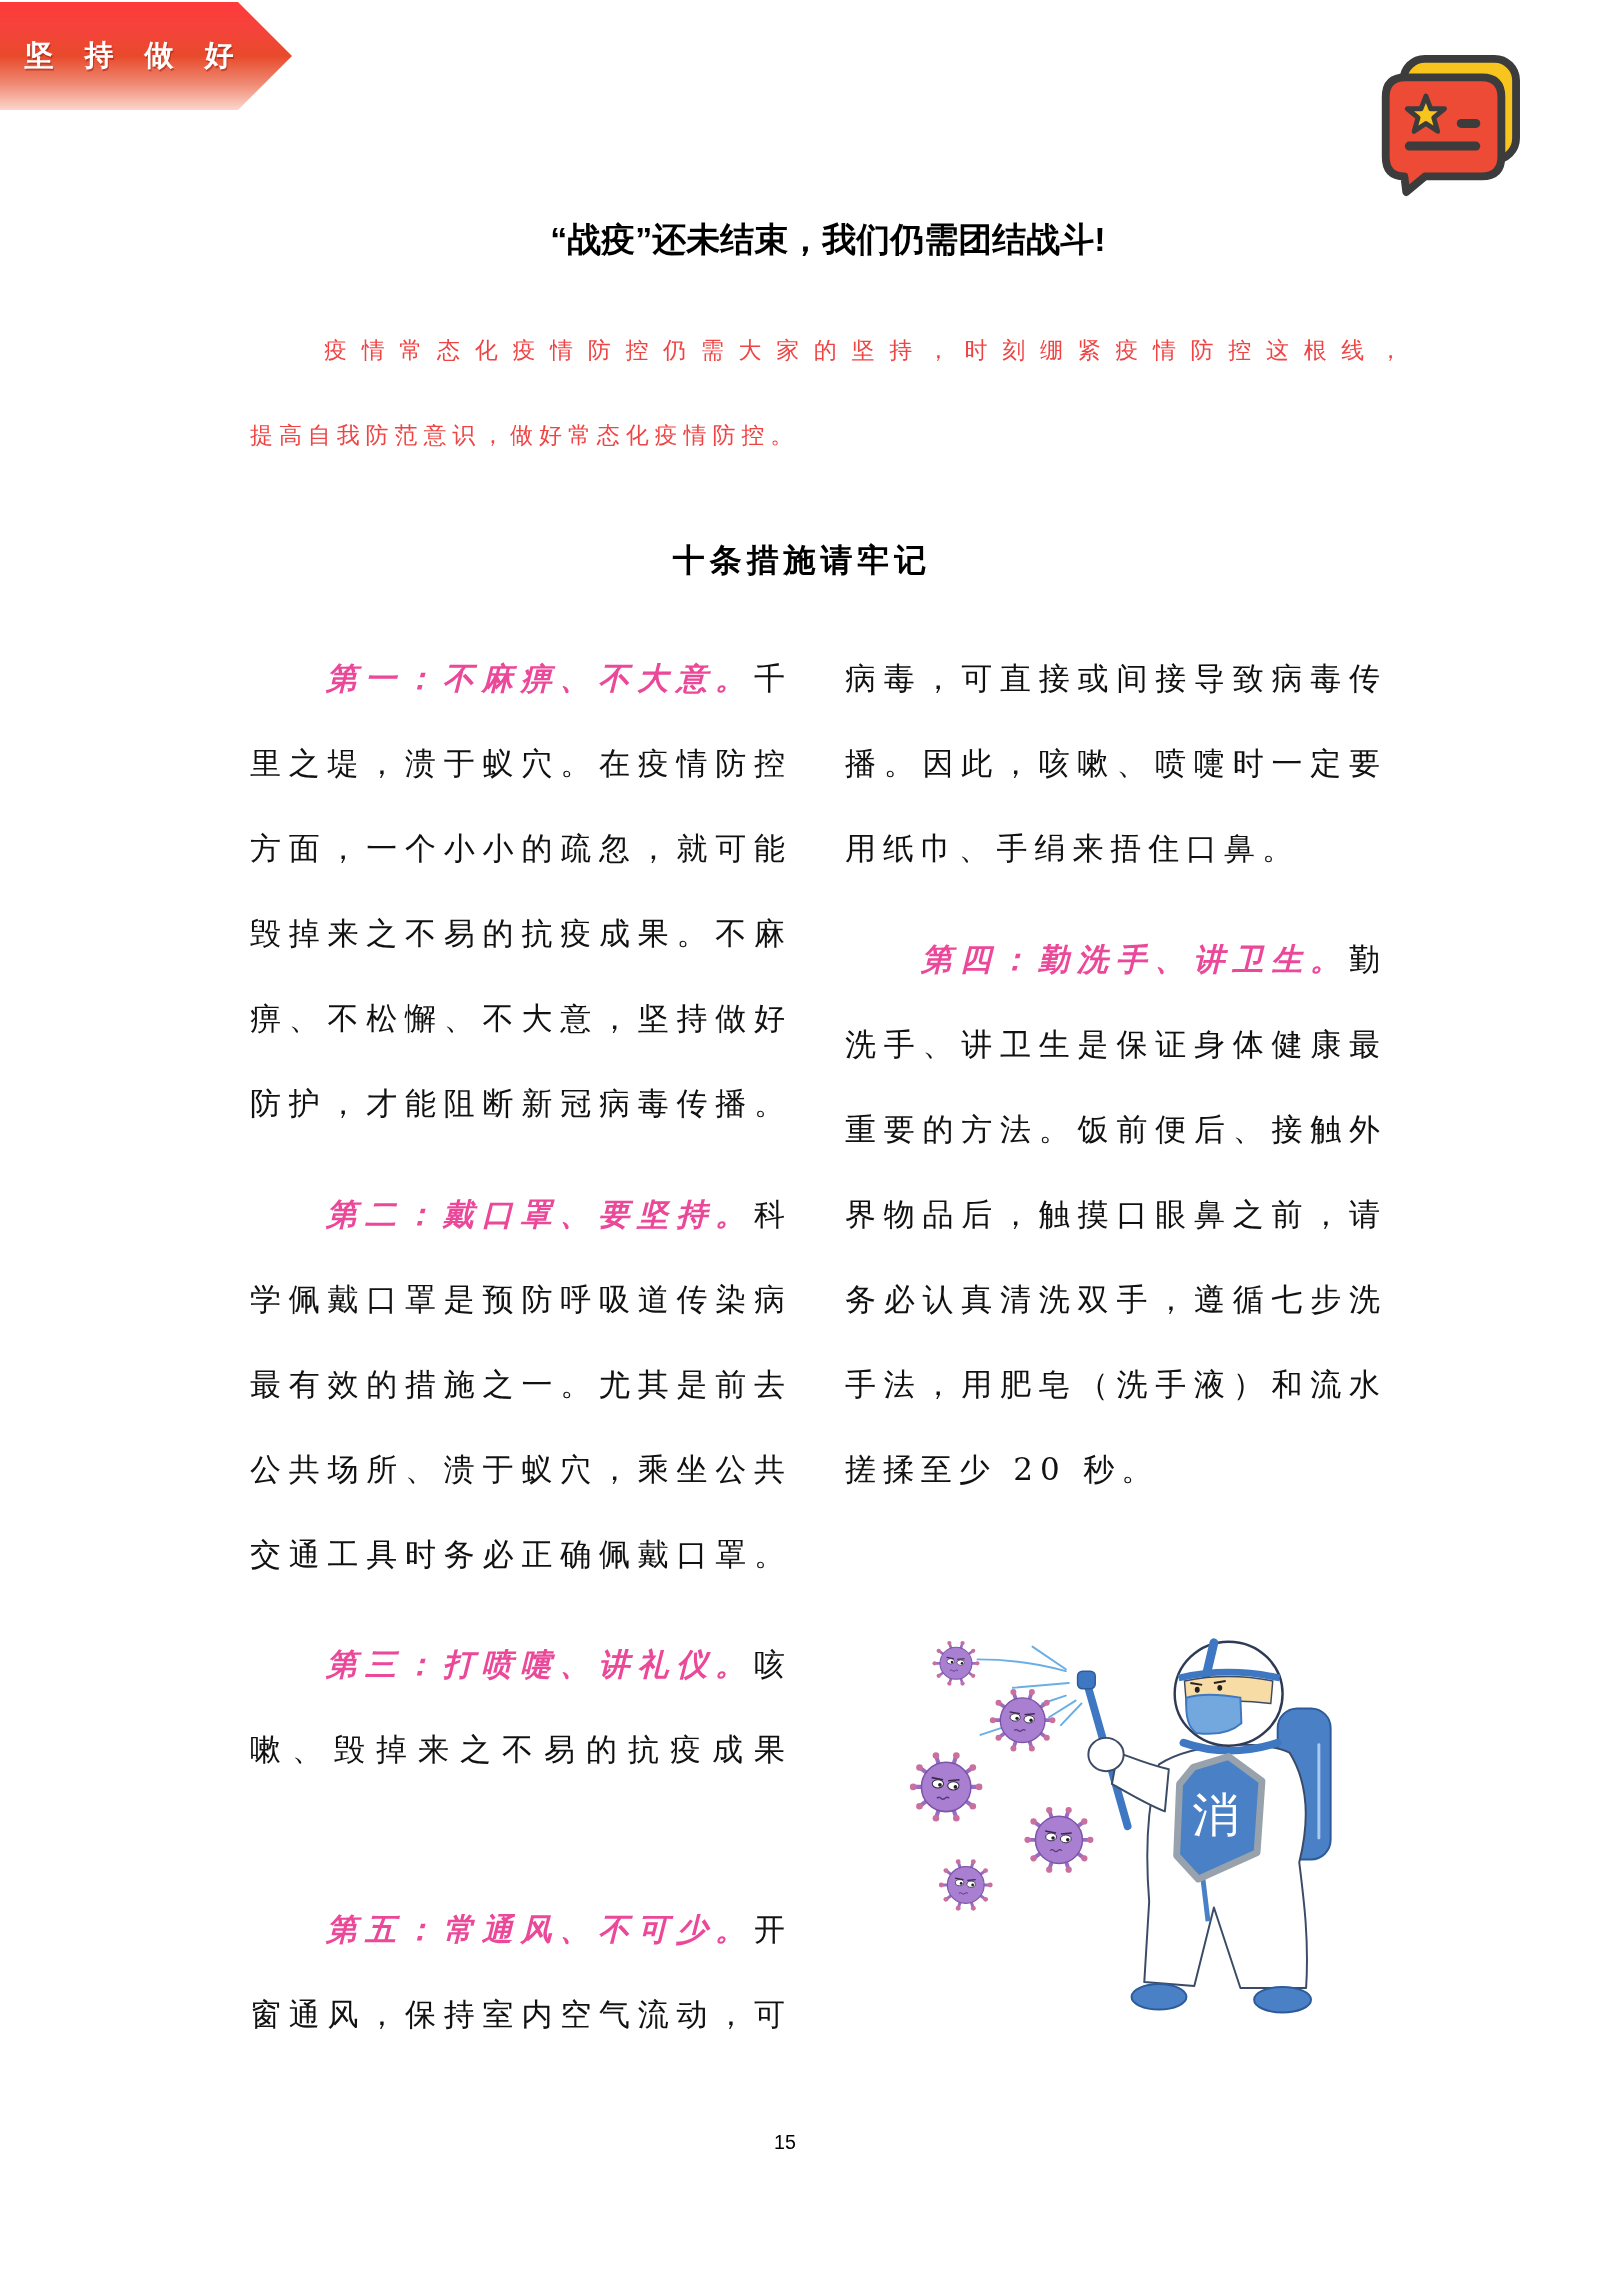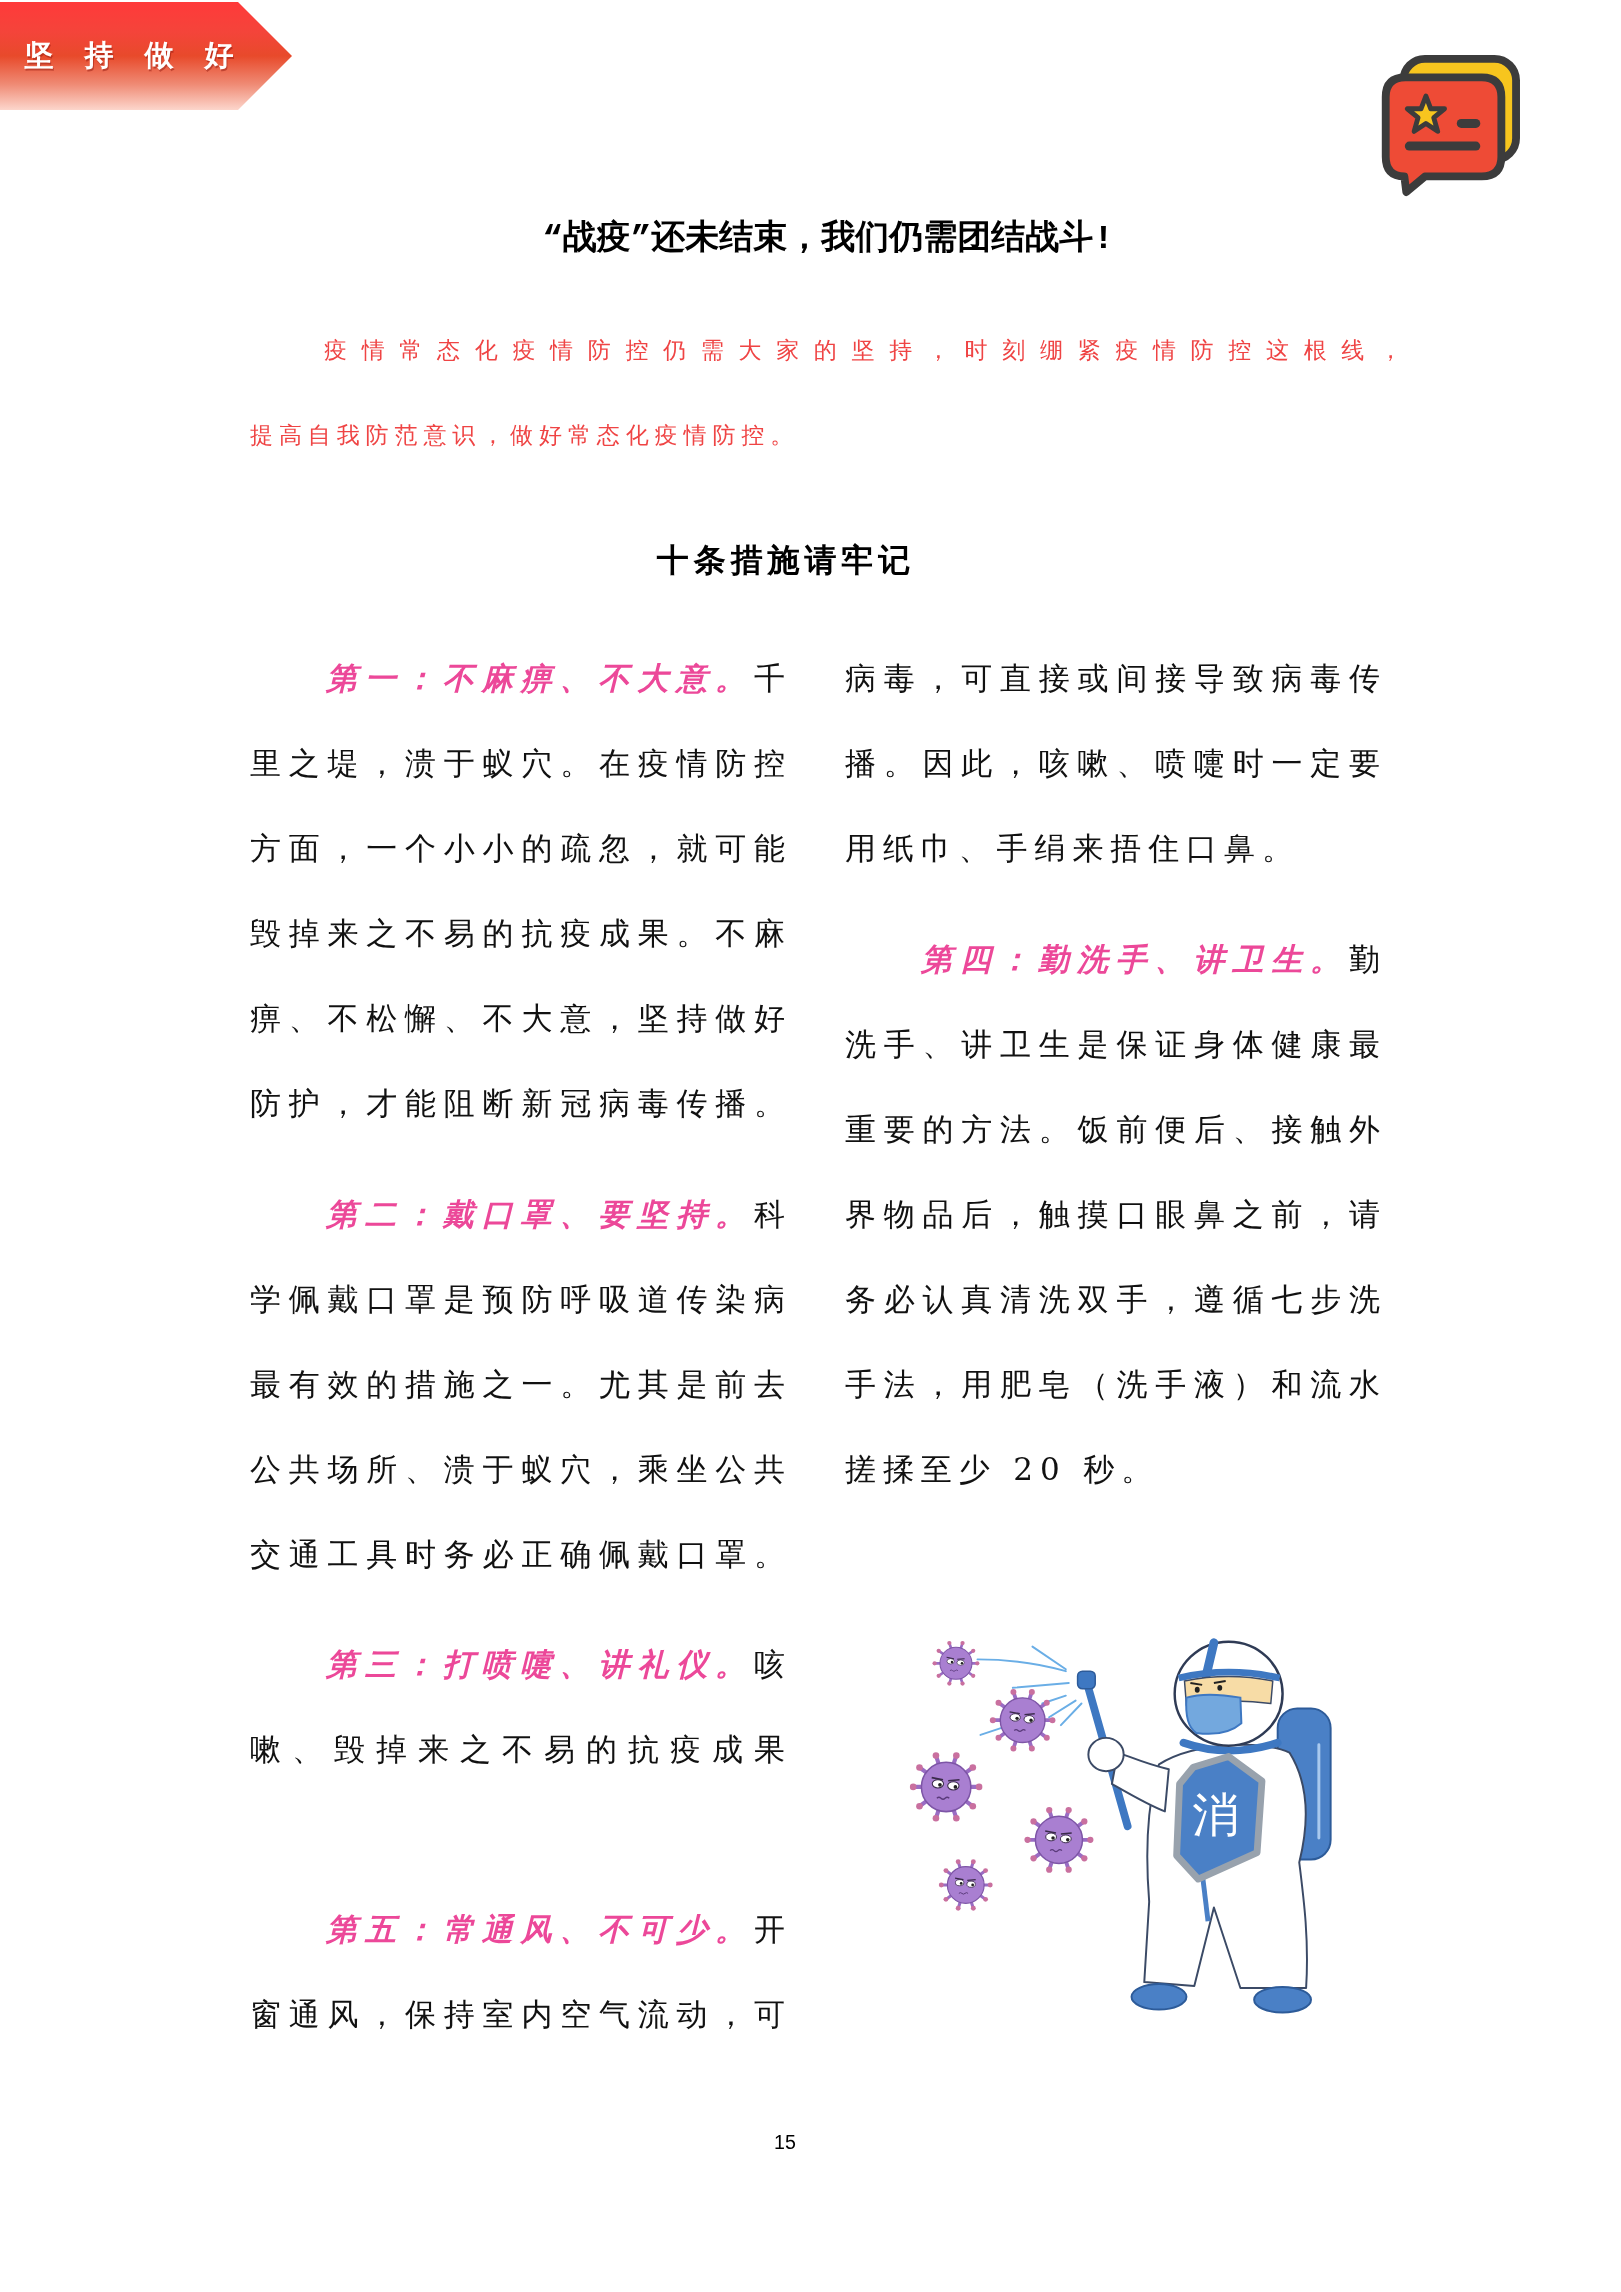--- a/index.html
+++ b/index.html
@@ -18,33 +18,33 @@
     position:absolute; left:24.5px; top:36px;
     font-family:"DejaVu Sans", sans-serif; font-weight:bold; font-size:29px; line-height:35px;
     letter-spacing:31px; color:#ffffff; white-space:nowrap;
     text-shadow: 1px 2px 0 rgba(140,20,10,0.45);
   }
   .logo { position:absolute; left:1372px; top:39px; width:196px; height:167px; }
 
   
   .title {
     position:absolute; left:490px; top:218px; width:676px; text-align:center;
-    font-family:Liberation Mono, monospace; font-weight:bold; font-size:34px; line-height:43px;
+    font-family:Liberation Sans, sans-serif; font-weight:bold; font-size:34px; line-height:43px;
     white-space:nowrap; color:#000;
   }
   
   .intro {
     position:absolute; left:250px; top:308px; width:1152px;
     font-size:23px; line-height:85px; color:#ef4444;
   }
   .intro .l1 { padding-left:74px; text-align:justify; text-align-last:justify; height:85px; }
   .intro .l2 { letter-spacing:5.9px; height:85px; }
 
   .subtitle {
-    position:absolute; left:651px; top:541px; width:270px; text-align:center;
+    position:absolute; left:667px; top:541px; width:270px; text-align:center;
     font-family:"DejaVu Sans", sans-serif; font-weight:bold; font-size:32px; line-height:39px;
     letter-spacing:4.9px; white-space:nowrap; color:#000;
   }
 
   
   .col { position:absolute; top:636px; width:535px; font-size:31px; line-height:85px; color:#111; }
   .col.left { left:250px; }
   .col.right { left:845px; }
   .para + .para { margin-top:25.5px; }
   .para.gap-large { margin-top:95px !important; }

